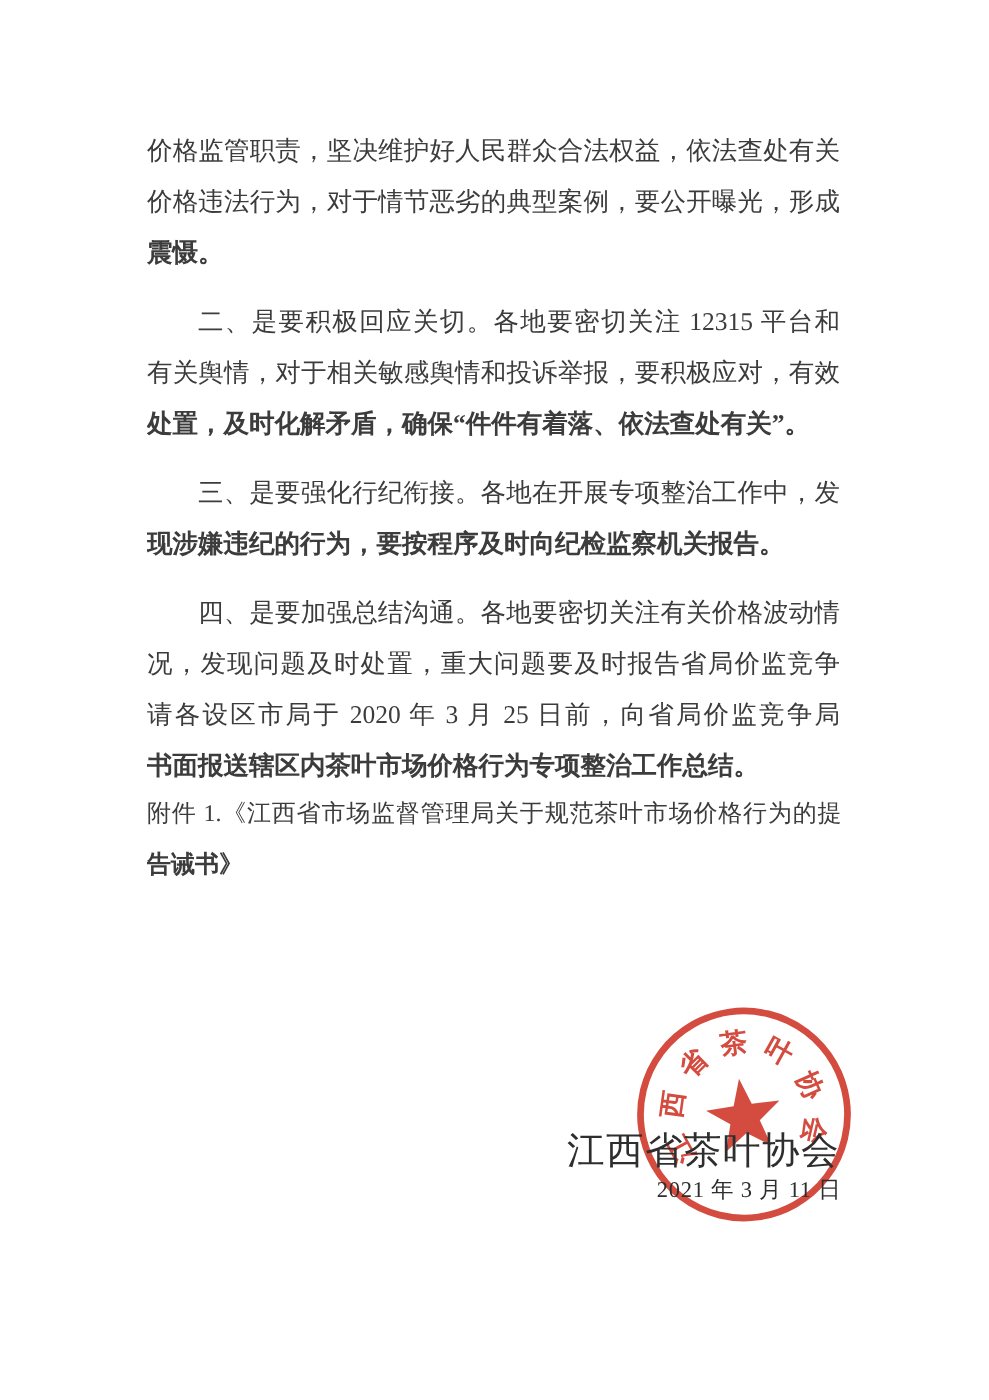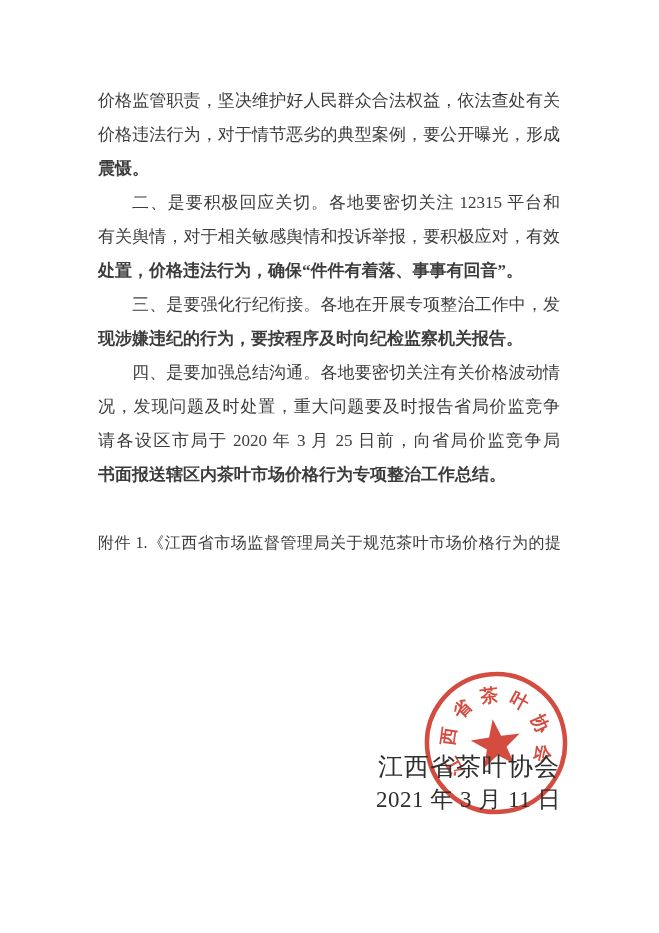--- a/index.html
+++ b/index.html
@@ -22,72 +22,73 @@
     font-size:16px;color:#3c3c3c;
   }
   .para{margin:0;padding:0;}
   .tline{
     line-height:34px;height:34px;
     text-align:justify;
     text-align-last:justify;
     overflow:hidden;
   }
   .tline.last{text-align-last:left;font-weight:bold;}
-  .tline.indent{text-indent:2em;}
+  .tline.indent{text-indent:2em;margin-top:12px;}
   .seal{
     position:absolute;left:421px;top:668px;width:150px;height:150px;
     transform:rotate(-8deg);
     opacity:0.9;
     z-index:1;
   }
   .seal text{
     font-size:18px;
     font-family:"Liberation Serif","DejaVu Serif",serif;
     font-weight:bold;
   }
   .sig-org{
     position:absolute;right:99px;top:750px;
     font-size:25px;letter-spacing:1px;color:#2e2e2e;z-index:3;
   }
   .sig-date{
     position:absolute;right:98px;top:784px;
-    font-size:23px;letter-spacing:0.5px;color:#2e2e2e;z-index:3;
+    font-size:15px;letter-spacing:0.5px;color:#2e2e2e;z-index:3;
   }
 </style>
 </head>
 <body>
 
 <div class="page">
 
   <div class="doc-body" id="docBody">
       <div class="para">
         <div class="tline">价格监管职责，坚决维护好人民群众合法权益，依法查处有关</div>
         <div class="tline">价格违法行为，对于情节恶劣的典型案例，要公开曝光，形成</div>
         <div class="tline last">震慑。</div>
       </div>
       <div class="para">
         <div class="tline indent">二、是要积极回应关切。各地要密切关注 12315 平台和</div>
         <div class="tline">有关舆情，对于相关敏感舆情和投诉举报，要积极应对，有效</div>
-        <div class="tline last">处置，价格违法行为，确保“件件有着落、事事有回音”。</div>
+        <div class="tline last">处置，及时化解矛盾，确保“件件有着落、依法查处有关”。</div>
       </div>
       <div class="para">
         <div class="tline indent">三、是要强化行纪衔接。各地在开展专项整治工作中，发</div>
         <div class="tline last">现涉嫌违纪的行为，要按程序及时向纪检监察机关报告。</div>
       </div>
       <div class="para">
         <div class="tline indent">四、是要加强总结沟通。各地要密切关注有关价格波动情</div>
         <div class="tline">况，发现问题及时处置，重大问题要及时报告省局价监竞争局。</div>
         <div class="tline">请各设区市局于 2020 年 3 月 25 日前，向省局价监竞争局</div>
         <div class="tline last">书面报送辖区内茶叶市场价格行为专项整治工作总结。</div>
       </div>
     </div>
 
   <div class="attachments" id="attachBlock">
       <div class="para">
         <div class="tline">附件 1.《江西省市场监督管理局关于规范茶叶市场价格行为的提醒</div>
+        <div class="tline last">告诫书》</div>
       </div>
     </div>
 
   <svg class="seal" viewBox="0 0 150 150" xmlns="http://www.w3.org/2000/svg">
     <circle cx="75" cy="75" r="69" fill="none" stroke="#d0392b" stroke-width="4.5"></circle>
     <polygon fill="#d0392b" points="75,51 81.1,68.6 99.7,69 84.9,80.2 90.3,98 75,87.4 59.7,98 65.1,80.2 50.3,69 68.9,68.6"></polygon>
     <text x="75" y="33" text-anchor="middle" fill="#d0392b" transform="rotate(-111 75 75)">江</text>
     <text x="75" y="33" text-anchor="middle" fill="#d0392b" transform="rotate(-74 75 75)">西</text>
     <text x="75" y="33" text-anchor="middle" fill="#d0392b" transform="rotate(-37 75 75)">省</text>
     <text x="75" y="33" text-anchor="middle" fill="#d0392b" transform="rotate(0 75 75)">茶</text>

